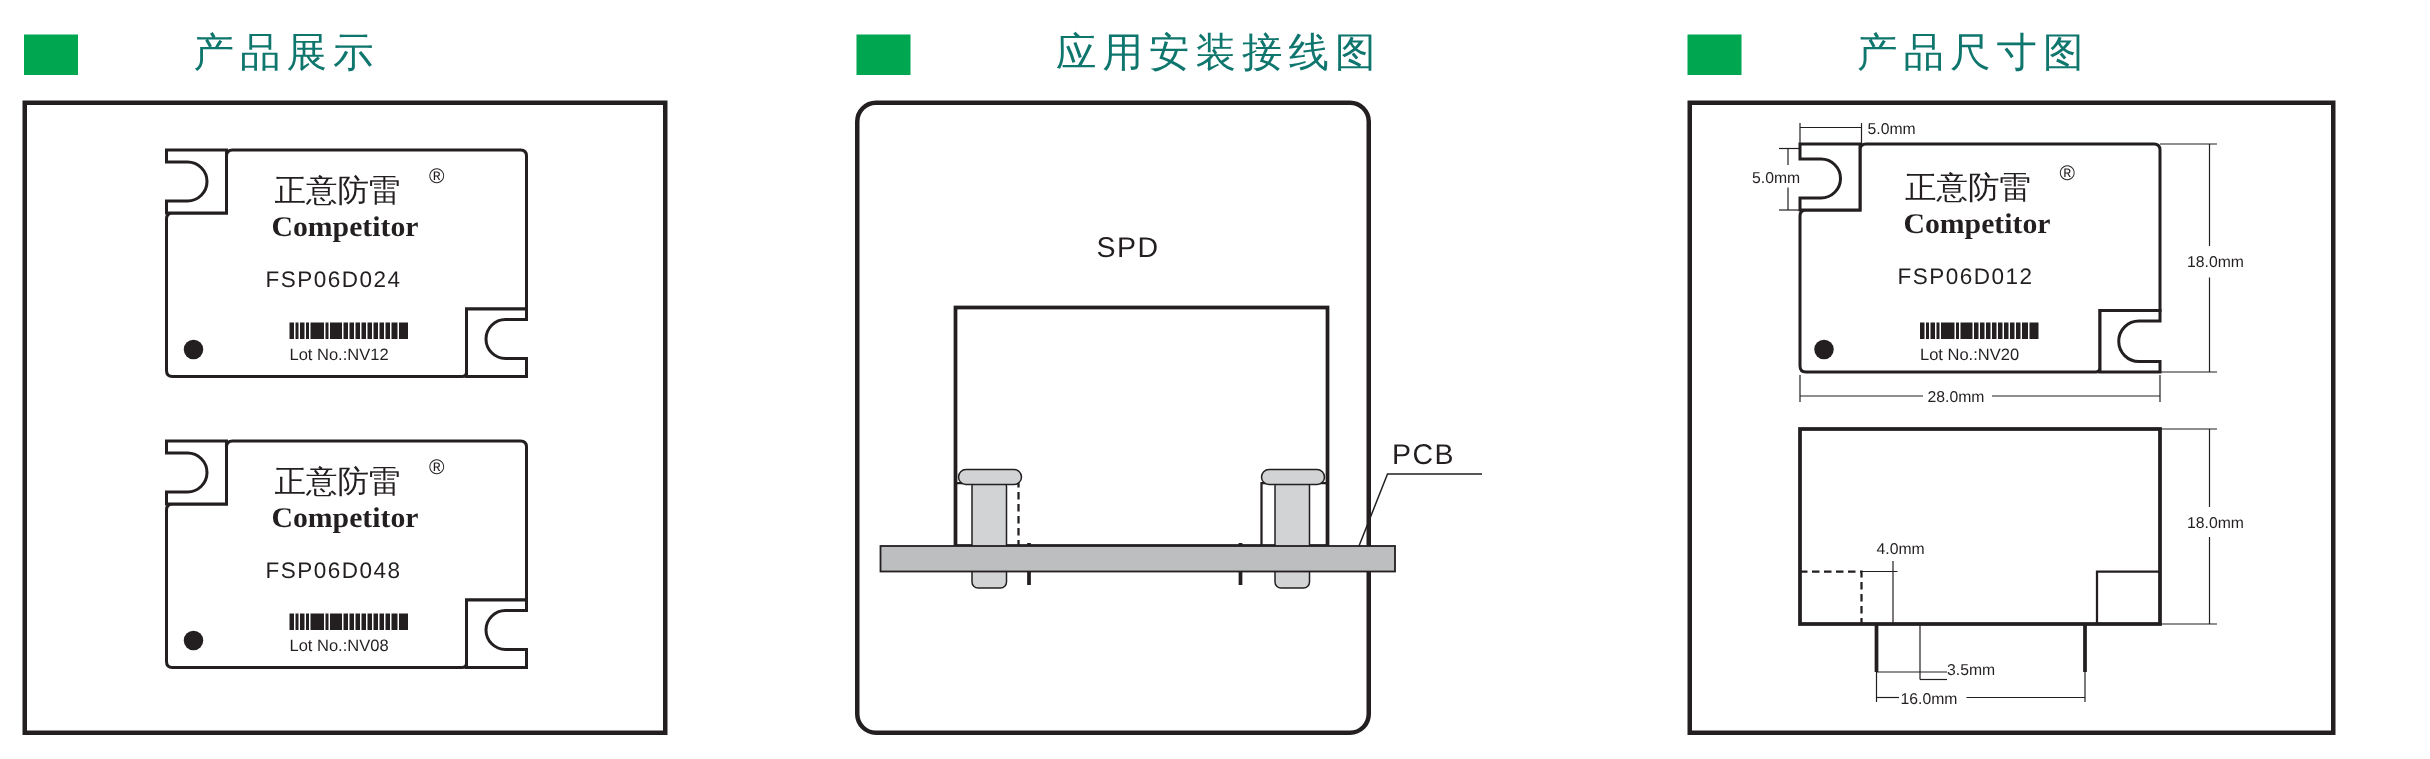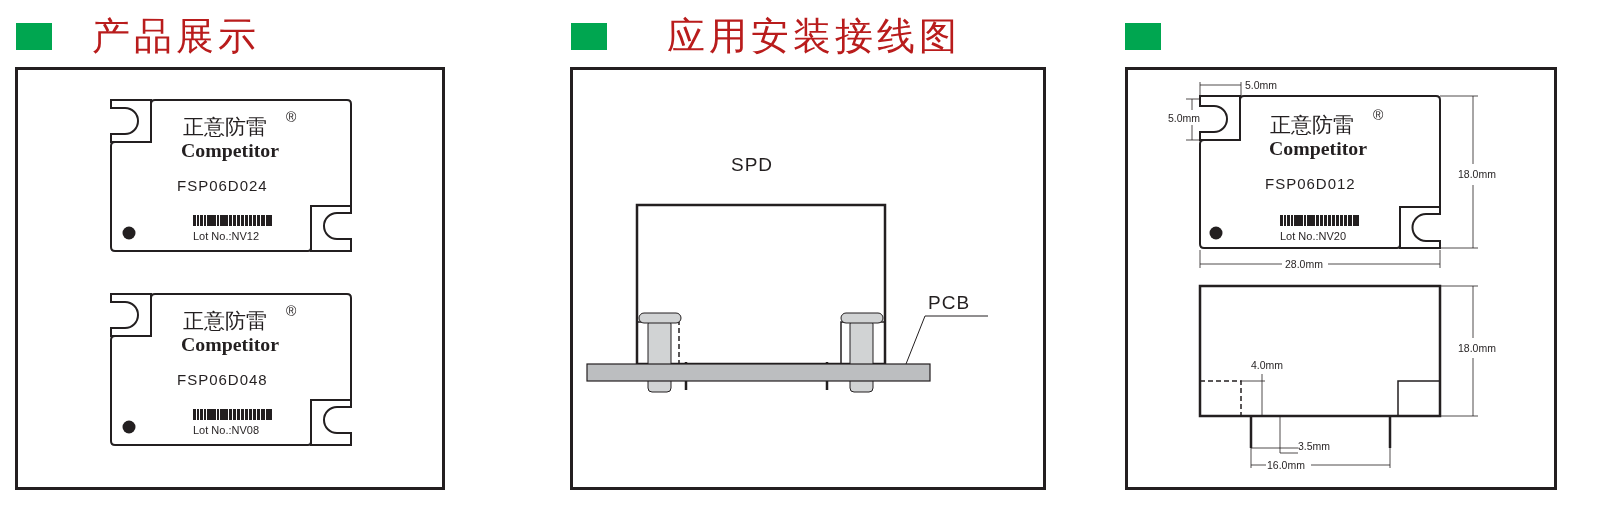--- a/index.html
+++ b/index.html
@@ -1,38 +1,39 @@
 <!DOCTYPE html>
 <html><head>
   <meta charset="utf-8">
   <style>
     html, body { margin:0; padding:0; background:#ffffff; }
     body { width:1620px; height:506px; position:relative; overflow:hidden; font-family:"Liberation Sans", sans-serif; }
     .section-header { position:absolute; top:14px; height:44px; display:flex; align-items:center; }
     .green-square { width:36px; height:27px; background:#00a650; margin-right:40px; }
-    .section-title { font-family:"DejaVu Serif", serif; font-size:38px; color:#b91c1c; letter-spacing:4px; line-height:44px; }
+    .section-title { font-family:"DejaVu Serif", serif; font-size:27px; color:#0f766e; letter-spacing:4px; line-height:44px;margin-left:37px; }
     .panel { position:absolute; top:67px; height:423px; border:3px solid #231f20; box-sizing:border-box; background:#fff; }
     svg { position:absolute; left:0; top:0; overflow:visible; }
     .lbl { font-family:"Liberation Sans", sans-serif; fill:#231f20; }
     .brand-cn { font-family:"DejaVu Serif", serif; fill:#231f20; }
     .brand-en { font-family:"Liberation Serif", serif; font-weight:bold; fill:#231f20; }
   </style>
 </head>
 <body>
 
 <div class="section-header" style="left:16px;">
   <div class="green-square"></div>
   <span class="section-title">产品展示</span>
 </div>
 <div class="section-header" style="left:571px;gap:20px;">
   <div class="green-square"></div>
   <span class="section-title">应用安装接线图</span>
 </div>
 <div class="section-header" style="left:1125px;">
   <div class="green-square"></div>
+  <span class="section-title">产品尺寸图</span>
 </div>
 
 <div class="panel" style="left:15px; width:430px;">
   <svg width="430" height="423">
 
     <g transform="translate(93,30)">
       <path d="M0,0 H40 V0 M44,0 H236 Q240,0 240,4 V106 H200 V150 H4 Q0,150 0,146 V44 M0,0 V34" fill="none" stroke="none"></path>
       <path d="M44,0 H236 Q240,0 240,4 V106 H200 V148 Q200,151 197,151 H4 Q0,151 0,147 V46 Q0,42 4,42 H40 V4 Q40,0 44,0 Z" fill="#fff" stroke="#231f20" stroke-width="2"></path>
 
       <path d="M0,0 H40 V42 H0 V34 H14 A12,12 0 0 0 14,8 H0 Z" fill="#fff" stroke="#231f20" stroke-width="2"></path>
@@ -91,21 +92,21 @@
           <rect x="142" y="115" width="3" height="11"></rect>
           <rect x="146" y="115" width="3" height="11"></rect>
           <rect x="150" y="115" width="4" height="11"></rect>
           <rect x="155" y="115" width="6" height="11"></rect>
       </g>
       <text x="82" y="140" font-size="11" class="lbl">Lot No.:NV08</text>
     </g>
   </svg>
 </div>
 
-<div class="panel" style="left:570px; width:476px;">
+<div class="panel" style="left:570px; width:344px;border-radius:14px;">
   <svg width="428" height="423">
     <text x="158" y="101" font-size="19" class="lbl" letter-spacing="1">SPD</text>
 
     <rect x="64" y="135" width="248" height="159" fill="#fff" stroke="#231f20" stroke-width="2.5"></rect>
 
     <path d="M64,252 H106 V294" fill="none" stroke="#231f20" stroke-width="1.5" stroke-dasharray="5,3"></path>
 
     <path d="M312,252 H268 V294" fill="none" stroke="#231f20" stroke-width="1.5"></path>
 
     <line x1="113" y1="292" x2="113" y2="320" stroke="#231f20" stroke-width="2.5"></line>

